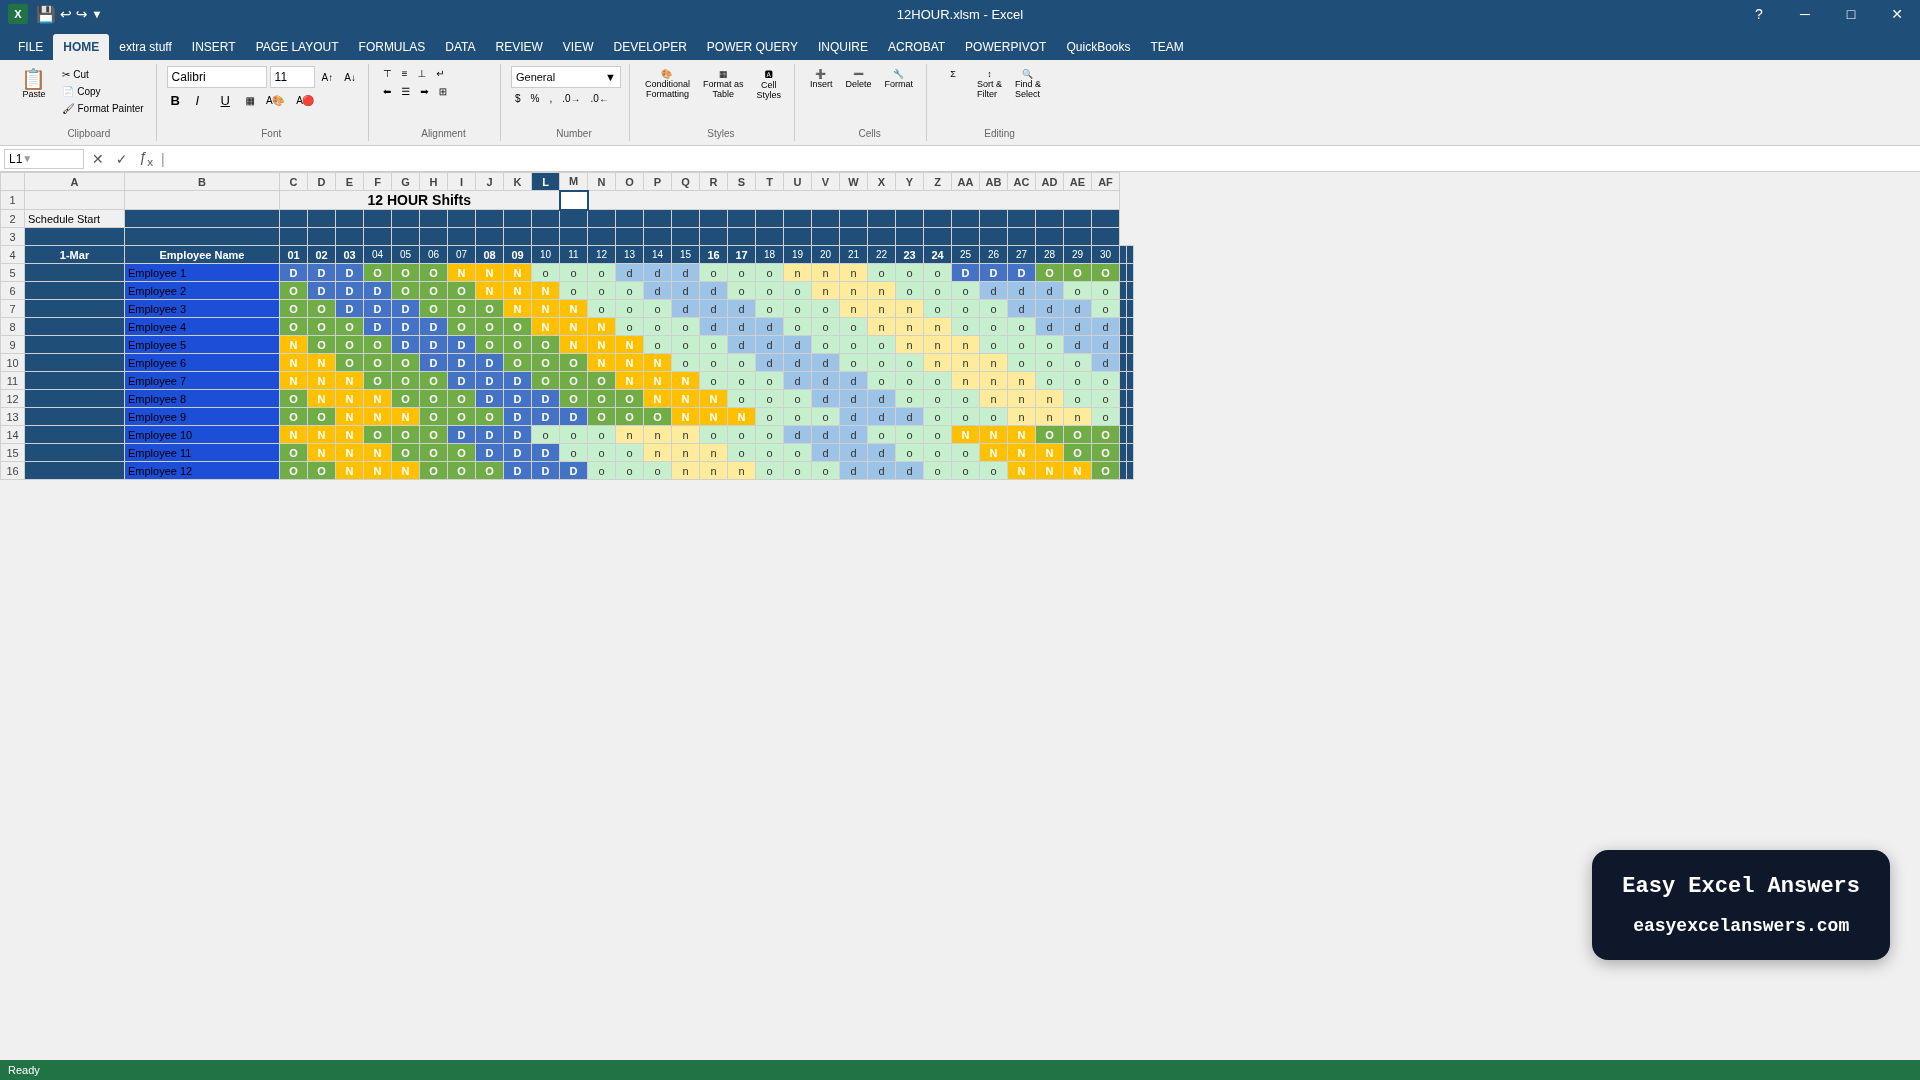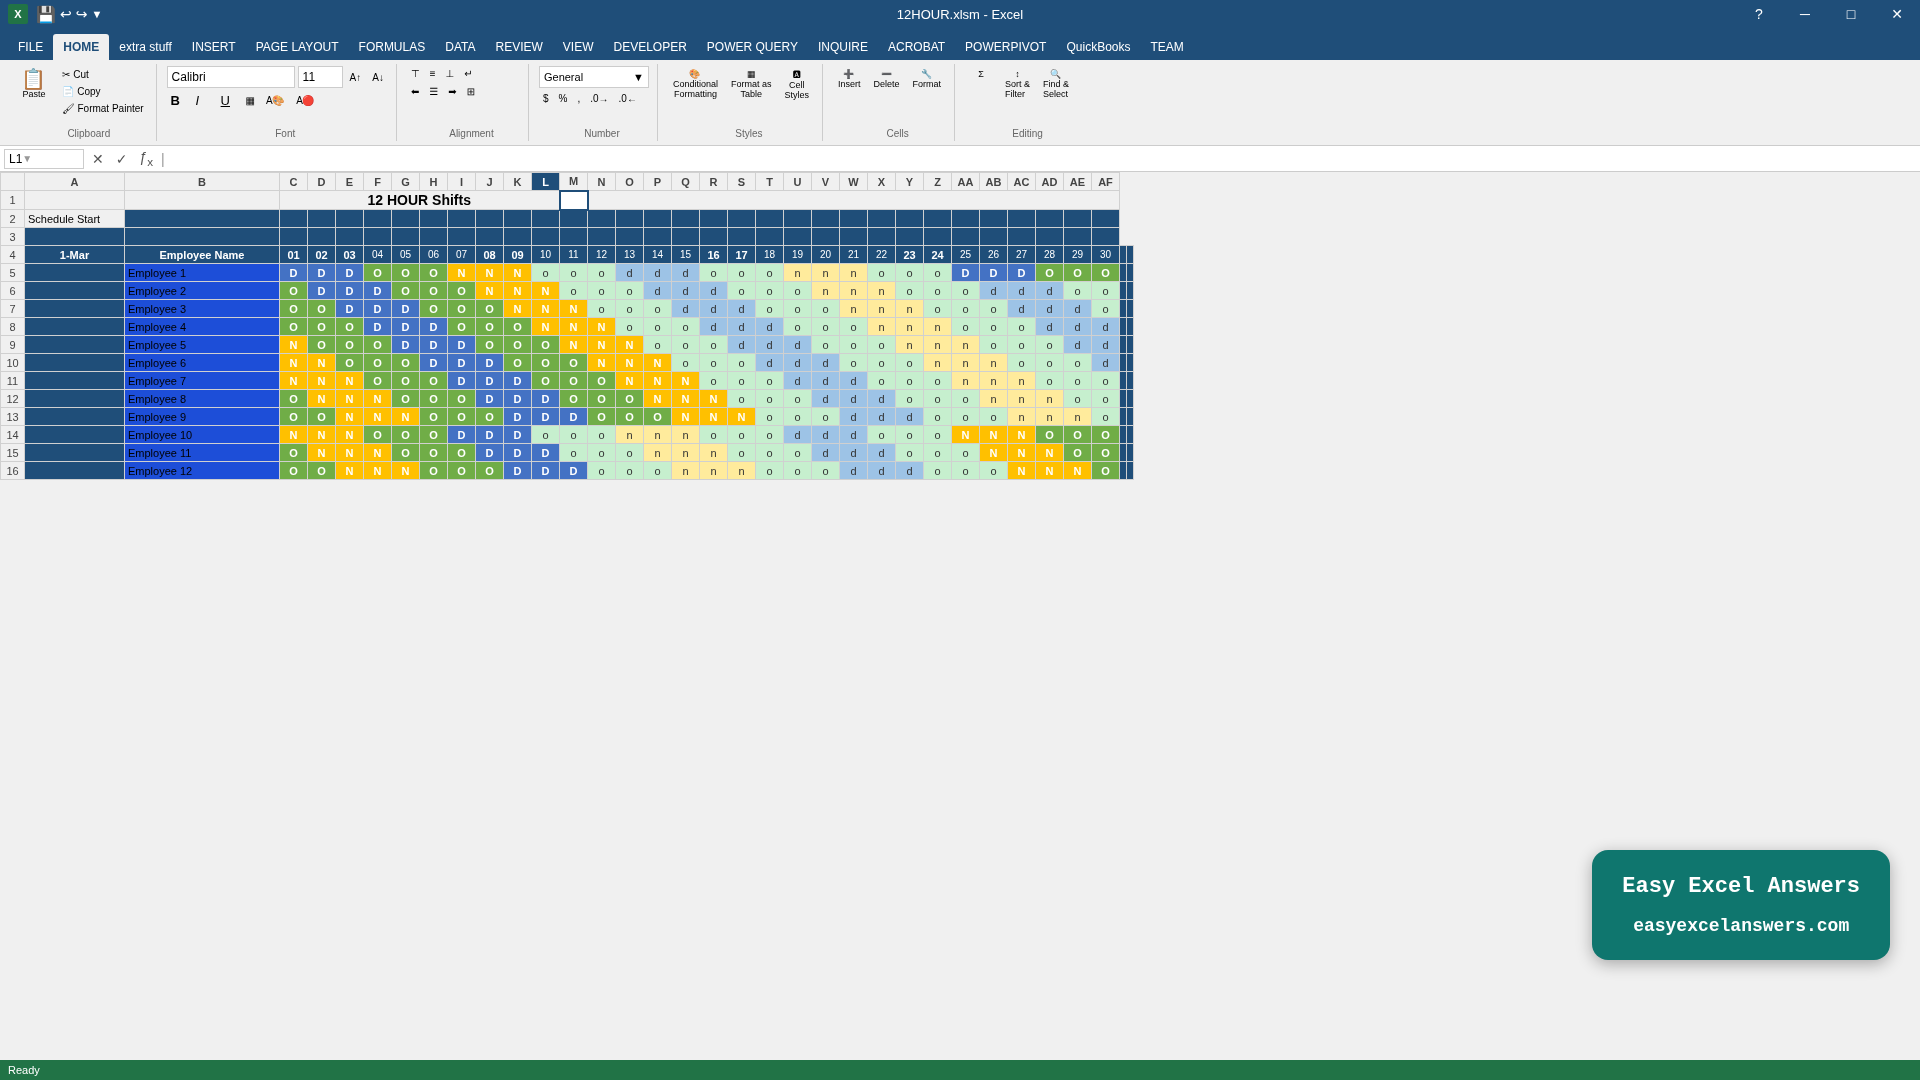--- a/index.html
+++ b/index.html
@@ -107,21 +107,21 @@
       min-width: 32px;
     }
     .ribbon-btn .btn-icon { font-size: 20px; line-height: 1; }
     .ribbon-btn .btn-label { font-size: 9px; }
 
     
     .font-name-box {
       border: 1px solid #ccc;
       background: white;
       padding: 2px 4px;
-      width: 128px;
+      width: 100px;
       font-size: 12px;
       height: 22px;
     }
     .font-size-box {
       border: 1px solid #ccc;
       background: white;
       padding: 2px 4px;
       width: 45px;
       font-size: 12px;
       height: 22px;
@@ -228,21 +228,21 @@
     .cell-N { background: #ffc000; color: white; text-align: center; font-weight: bold; }
     .cell-N-lo { background: #ffeb9c; color: #333; text-align: center; }
     .cell-emp-name { background: #1d4ed8; font-size: 11px; }
     .cell-selected { background: white; border: 2px solid #1f4e79 !important; }
 
     
     #overlay-box {
       position: fixed;
       bottom: 120px;
       right: 30px;
-      background: #0f766e;
+      background: #0f172a;
       color: white;
       border-radius: 16px;
       padding: 20px 30px;
       text-align: center;
       font-size: 22px;
       font-weight: bold;
       font-family: 'Courier New', monospace;
       line-height: 1.5;
       box-shadow: 0 4px 16px rgba(0,0,0,0.3);
       z-index: 999;

